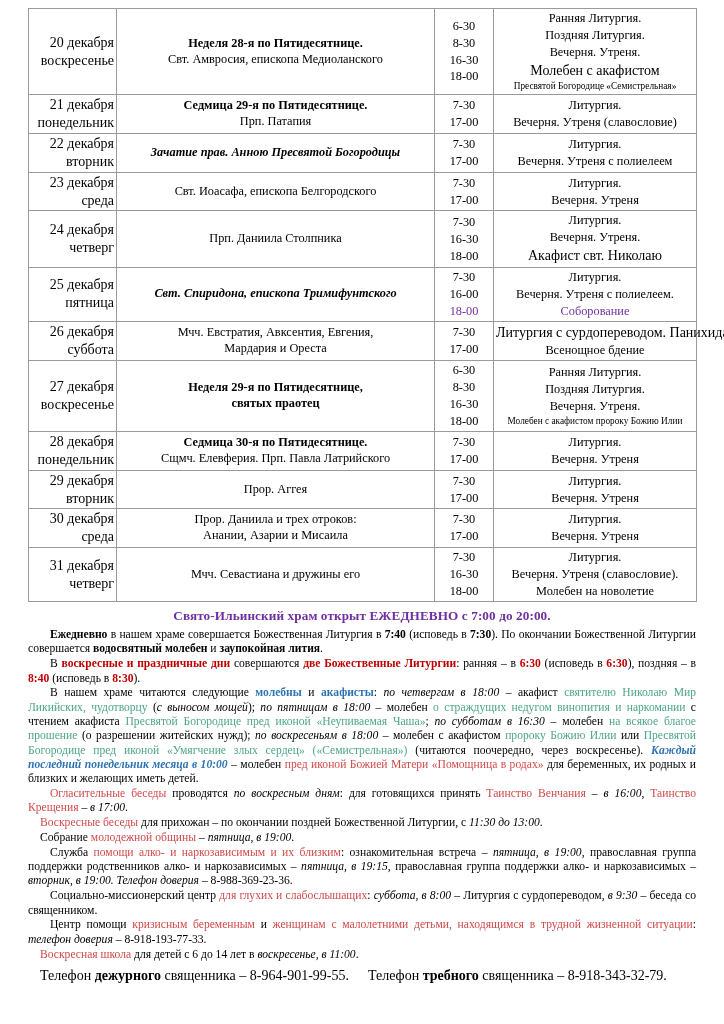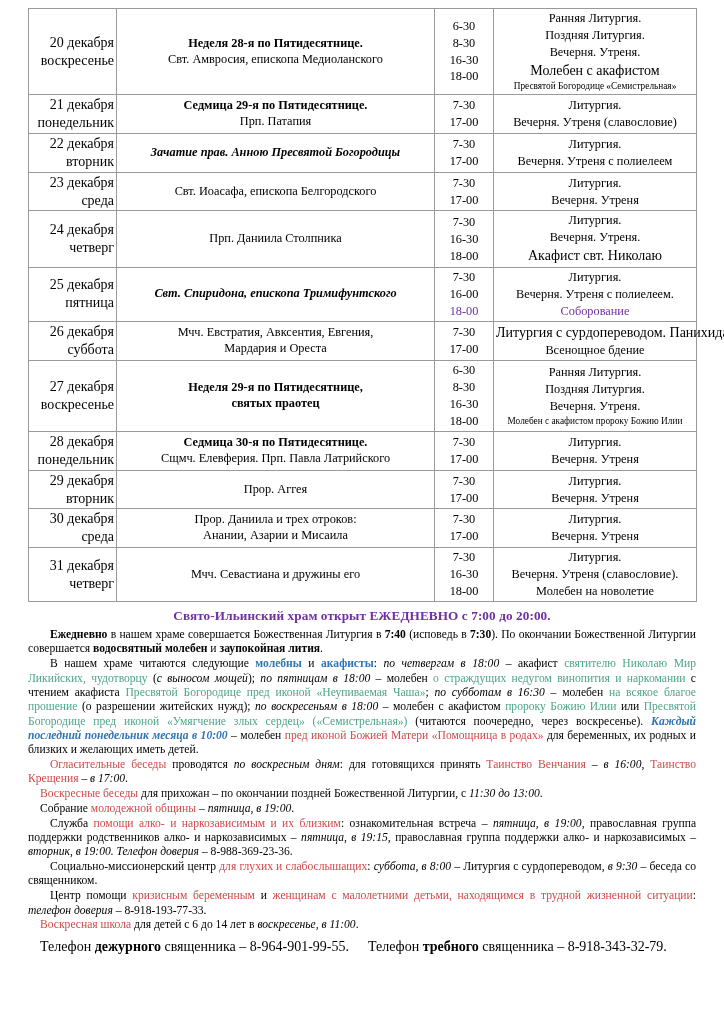--- a/index.html
+++ b/index.html
@@ -320,20 +320,23 @@
         </tr>
       </tbody>
   </table>
 
   <div class="banner">Свято-Ильинский храм открыт ЕЖЕДНЕВНО с 7:00 до 20:00.</div>
 
   <p class="para">
     <span class="b">Ежедневно</span> в нашем храме совершается Божественная Литургия в <span class="b">7:40</span> (исповедь в <span class="b">7:30</span>). По окончании Божественной Литургии совершается <span class="b">водосвятный молебен</span> и <span class="b">заупокойная лития</span>.
   </p>
 
+  <p class="para">
+    В <span class="b rd">воскресные и праздничные дни</span> совершаются <span class="b rd">две Божественные Литургии</span>: ранняя – в <span class="b rd">6:30</span> (исповедь в <span class="b rd">6:30</span>), поздняя – в <span class="b rd">8:40</span> (исповедь в <span class="b rd">8:30</span>).
+  </p>
 
   <p class="para">
     В нашем храме читаются следующие <span class="b bl">молебны</span> и <span class="b bl">акафисты</span>: <span class="i">по четвергам в 18:00</span> – акафист <span class="gr">святителю Николаю Мир Ликийских, чудотворцу</span> (<span class="i">с выносом мощей</span>); <span class="i">по пятницам в 18:00</span> – молебен <span class="gr">о страждущих недугом винопития и наркомании</span> с чтением акафиста <span class="gr">Пресвятой Богородице пред иконой «Неупиваемая Чаша»</span>; <span class="i">по субботам в 16:30</span> – молебен <span class="gr">на всякое благое прошение</span> (о разрешении житейских нужд); <span class="i">по воскресеньям в 18:00</span> – молебен с акафистом <span class="gr">пророку Божию Илии</span> или <span class="gr">Пресвятой Богородице пред иконой «Умягчение злых сердец» («Семистрельная»)</span> (читаются поочередно, через воскресенье). <span class="bi bl">Каждый последний понедельник месяца в 10:00</span> – молебен <span class="r">пред иконой Божией Матери «Помощница в родах»</span> для беременных, их родных и близких и желающих иметь детей.
   </p>
 
   <p class="para">
     <span class="r">Огласительные беседы</span> проводятся <span class="i">по воскресным дням</span>: для готовящихся принять <span class="r">Таинство Венчания</span> – <span class="i">в 16:00</span>, <span class="r">Таинство Крещения</span> – <span class="i">в 17:00</span>.
   </p>
 
   <p class="para noind">

